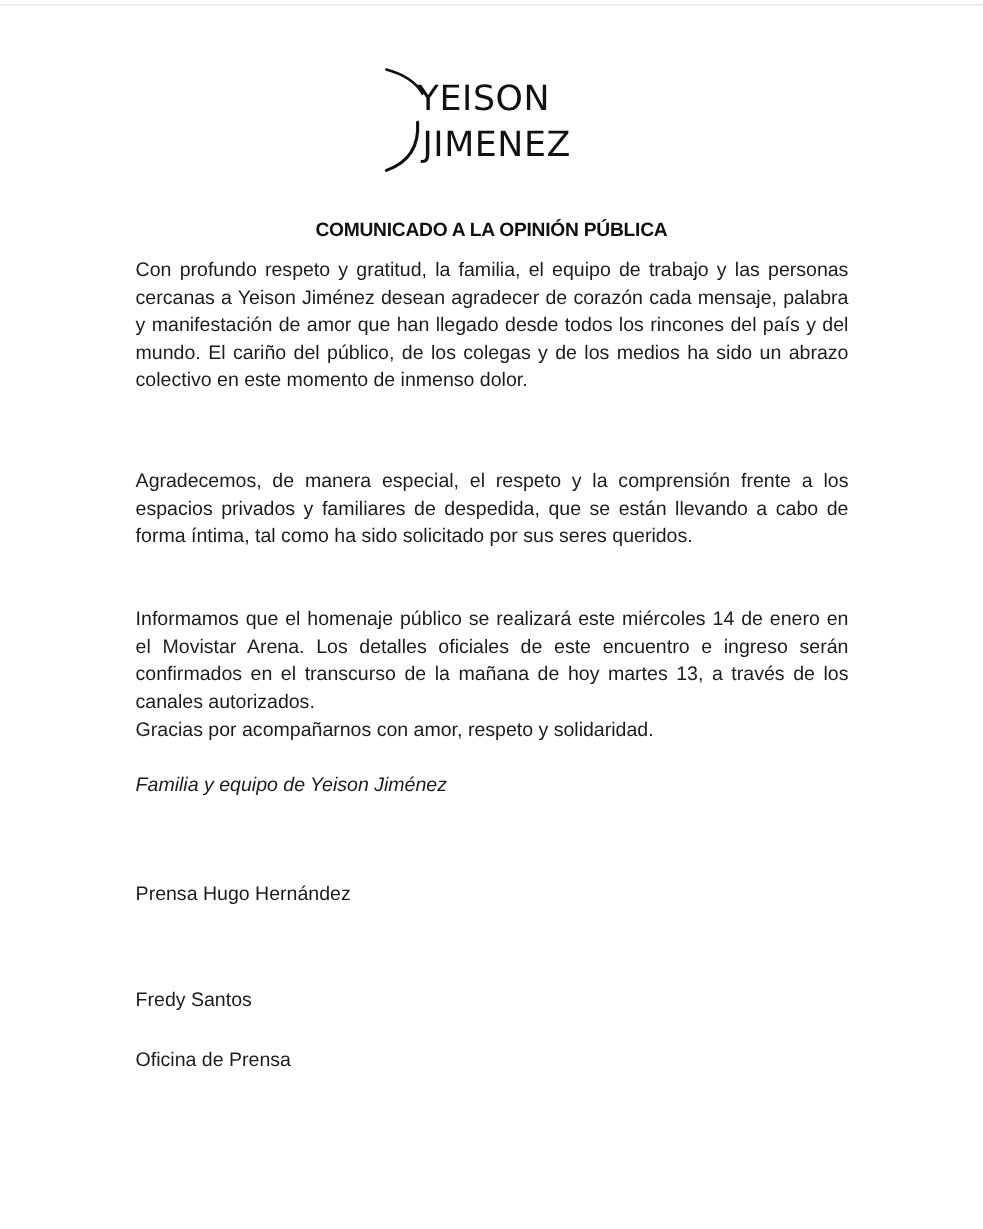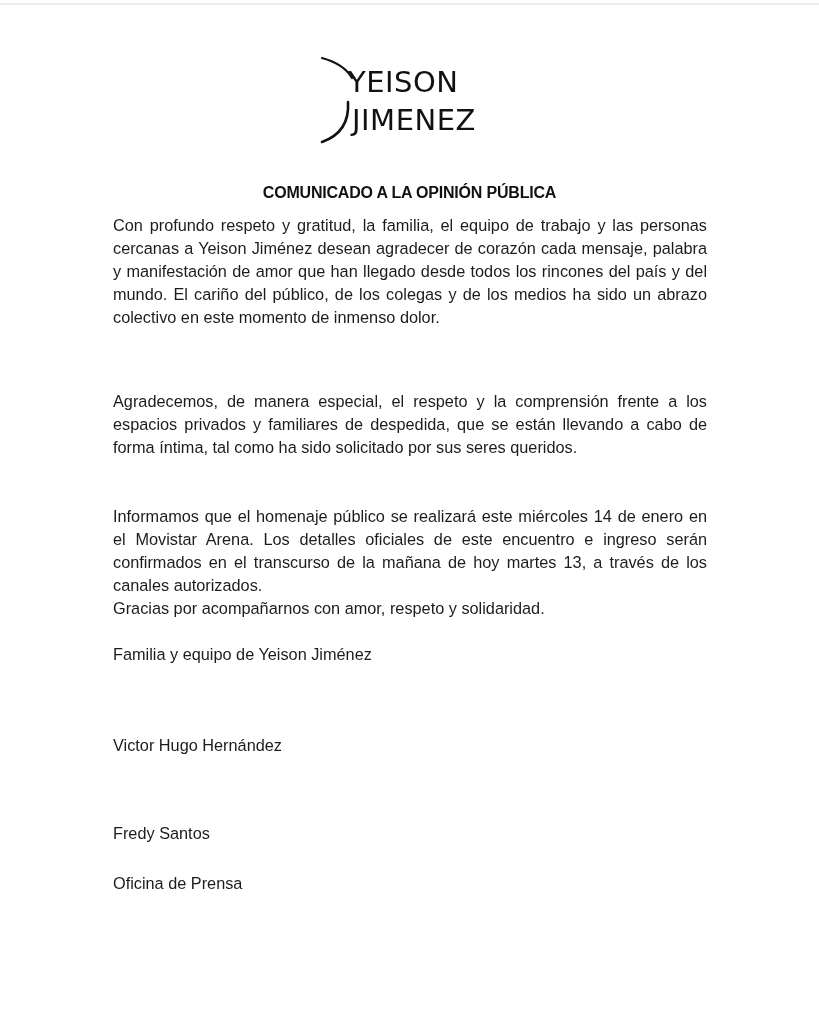--- a/index.html
+++ b/index.html
@@ -53,21 +53,21 @@
       font-size: 16.3px;
       line-height: 23.1px;
       text-align: justify;
       color: #1c1c1c;
     }
     .para.left { text-align: left; }
     #p1 { top: 214px; }
     #p2 { top: 390px; }
     #p3 { top: 505px; }
     #p4 { top: 597px; }
-    #p5 { top: 643px; }
+    #p5 { top: 643px; font-style: italic; }
     .sig {
       position: absolute;
       left: 113px;
       font-size: 16.3px;
       line-height: 22px;
       color: #1c1c1c;
     }
     .sig .role { font-weight: bold; display: block; }
     .sig .name { display: block; }
     #sig1 { top: 734px; }
@@ -94,20 +94,20 @@
 
 <div class="title">COMUNICADO A LA OPINIÓN PÚBLICA</div>
 
 <p class="para" id="p1" style="margin:0">Con profundo respeto y gratitud, la familia, el equipo de trabajo y las personas cercanas a Yeison Jiménez desean agradecer de corazón cada mensaje, palabra y manifestación de amor que han llegado desde todos los rincones del país y del mundo. El cariño del público, de los colegas y de los medios ha sido un abrazo colectivo en este momento de inmenso dolor.</p>
 <p class="para" id="p2" style="margin:0">Agradecemos, de manera especial, el respeto y la comprensión frente a los espacios privados y familiares de despedida, que se están llevando a cabo de forma íntima, tal como ha sido solicitado por sus seres queridos.</p>
 <p class="para" id="p3" style="margin:0">Informamos que el homenaje público se realizará este miércoles 14 de enero en el Movistar Arena. Los detalles oficiales de este encuentro e ingreso serán confirmados en el transcurso de la mañana de hoy martes 13, a través de los canales autorizados.</p>
 <p class="para left" id="p4" style="margin:0">Gracias por acompañarnos con amor, respeto y solidaridad.</p>
 <p class="para left" id="p5" style="margin:0">Familia y equipo de Yeison Jiménez</p>
 
 <div class="sig" id="sig1">
-  <span class="name">Victor Hugo Hernández</span>
+  <span class="name">Prensa Hugo Hernández</span>
 </div>
 <div class="sig" id="sig2">
   <span class="name">Fredy Santos</span>
 </div>
 <div class="sig" id="sig3">
   <span class="name">Oficina de Prensa</span>
 </div>
 
 </body></html>

